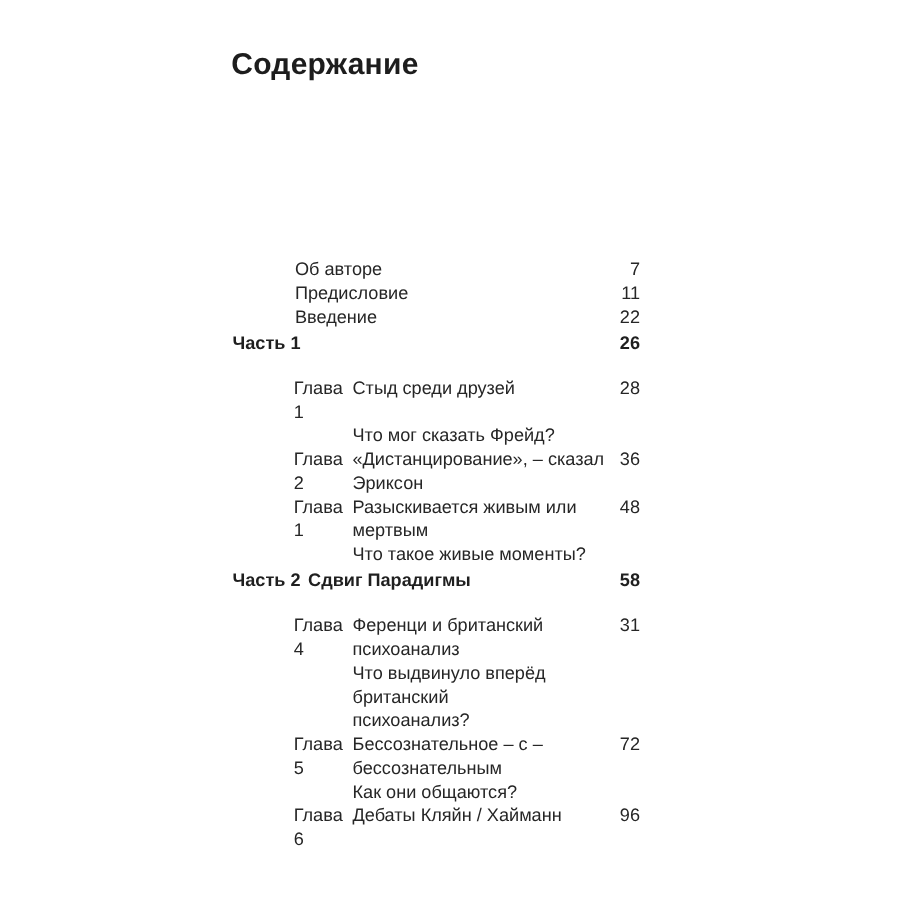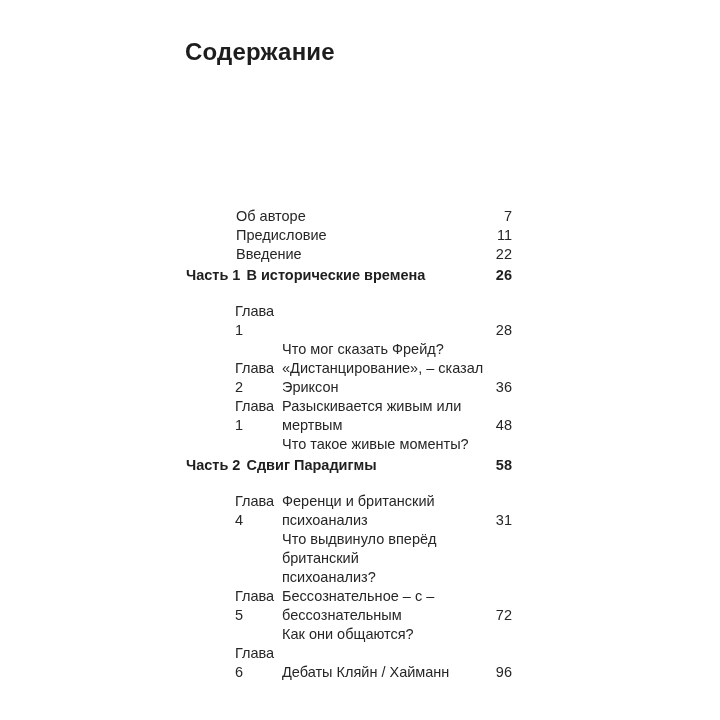--- a/index.html
+++ b/index.html
@@ -29,21 +29,21 @@
   }
   .toc {
     position: absolute;
     left: 186px;
     top: 207px;
     width: 326px;
     font-size: 14.5px;
   }
   .row {
     display: flex;
-    align-items: flex-end;
+    align-items: flex-start;
     min-height: 19px;
     line-height: 19px;
   }
   .row.front { padding-left: 50px; }
   .row.chapter { padding-left: 49px; }
   .row.chapter .label { flex: none; width: 47px; }
   .row.sub { padding-left: 96px; }
   .row.part {
     font-weight: 700;
     margin-top: 2px;
@@ -72,25 +72,25 @@
       <div class="row front">
         <span class="title">Предисловие</span>
         <span class="page-num">11</span>
       </div>
       <div class="row front">
         <span class="title">Введение</span>
         <span class="page-num">22</span>
       </div>
       <div class="row part">
         <span class="label">Часть 1</span>
-        <span class="title">В исторические времена</span>
         <span class="page-num">26</span>
       </div>
       <div class="row chapter">
         <span class="label">Глава 1</span>
+        <span class="title">Стыд среди друзей</span>
         <span class="page-num">28</span>
       </div>
       <div class="row sub">
         <span class="title">Что мог сказать Фрейд?</span>
       </div>
       <div class="row chapter">
         <span class="label">Глава 2</span>
         <span class="title">«Дистанцирование», – сказал Эриксон</span>
         <span class="page-num">36</span>
       </div>

